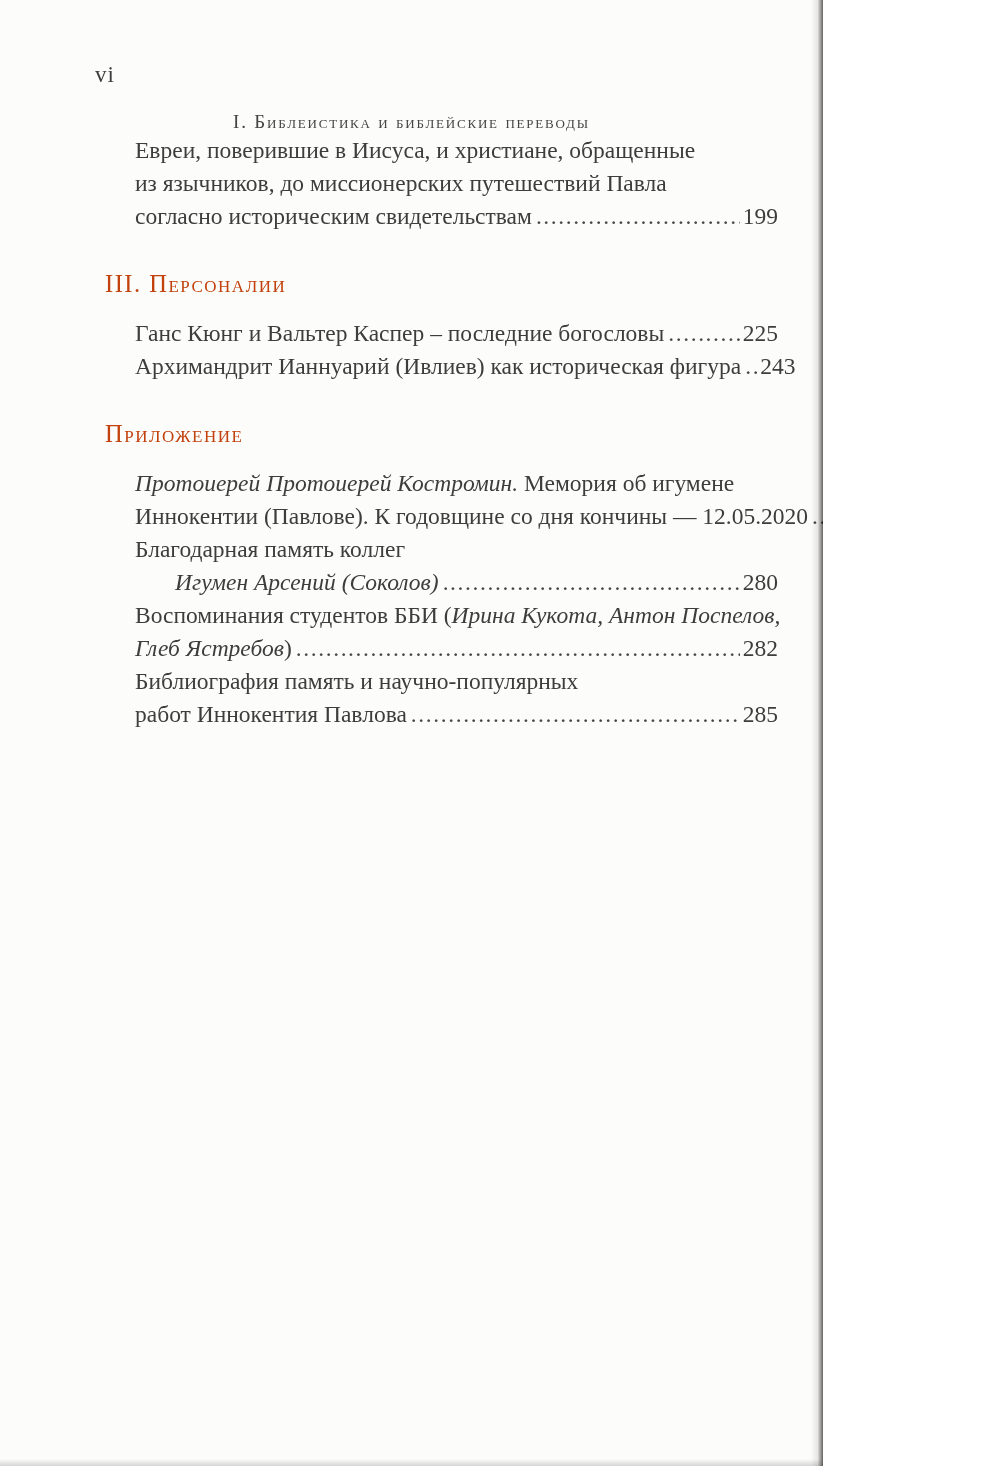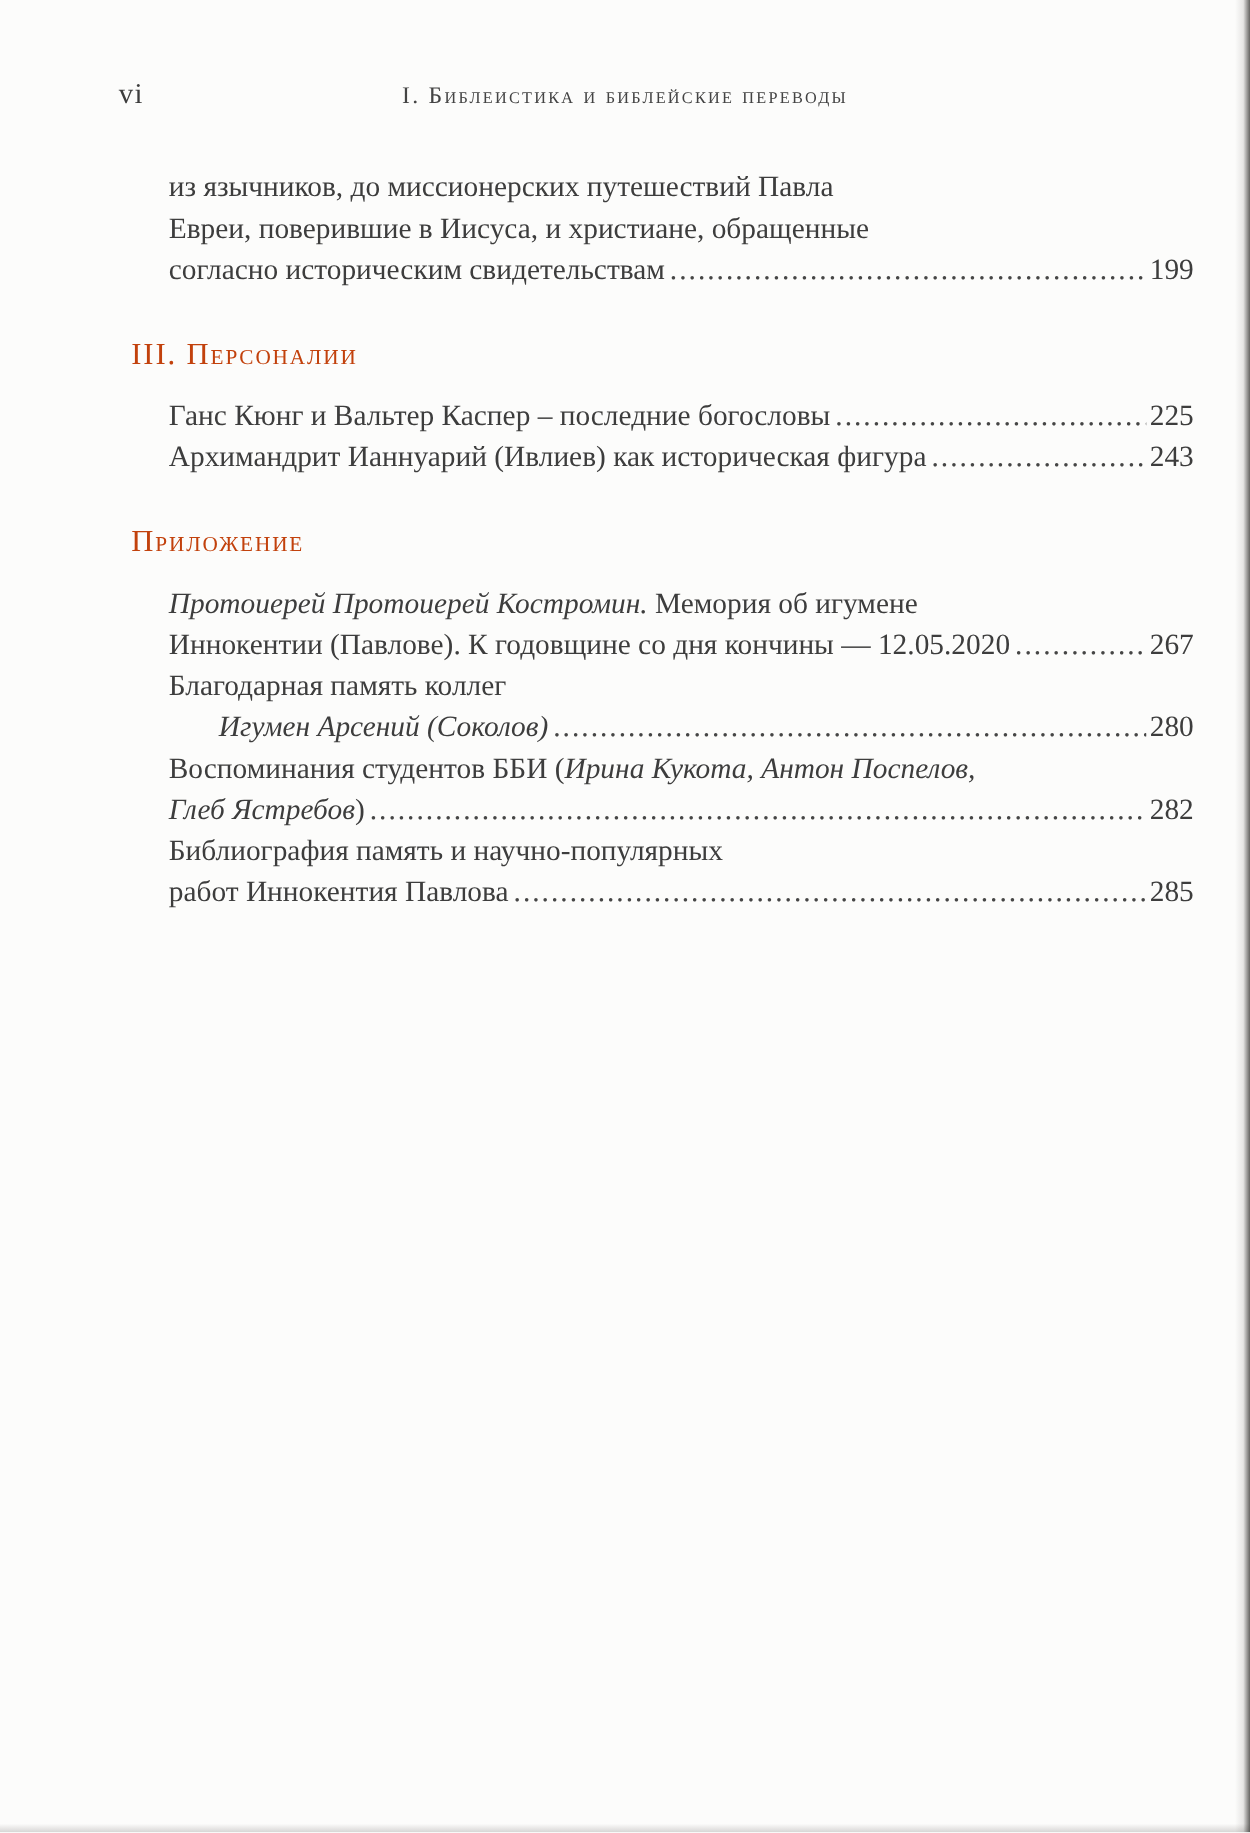--- a/index.html
+++ b/index.html
@@ -2,21 +2,21 @@
 <html><head>
 <meta charset="utf-8">
 <style>
   html, body {
     margin: 0;
     padding: 0;
     background: #ffffff;
   }
   .page {
     position: relative;
-    width: 1000px;
+    width: 823px;
     height: 1466px;
     background: #fcfcfb;
     font-family: "Liberation Serif", "DejaVu Serif", serif;
     color: #3d3d3d;
     overflow: hidden;
     box-sizing: border-box;
   }
   .scan-edge-right {
     position: absolute;
     top: 0; right: 0;
@@ -42,20 +42,21 @@
     top: 62px;
     font-size: 23px;
     letter-spacing: 1px;
   }
   .running-head {
     text-align: center;
     font-size: 19px;
     font-variant: small-caps;
     letter-spacing: 1.8px;
     color: #444;
+    margin-top: 45px;
   }
   .toc {
     margin: 38px 45px 0 135px; 
     font-size: 23.5px;
     line-height: 33px;
   }
   .section-heading {
     margin: 34px 0 17px -30px;
     font-size: 24.5px;
     font-variant: small-caps;
@@ -89,22 +90,22 @@
 <body>
 
 <div class="page">
   <div class="header">
     <span class="folio">vi</span>
     <div class="running-head">I. Библеистика и библейские переводы</div>
   </div>
 
   <div class="toc" id="toc">
       <div class="entry">
+        <div class="line"><span class="line-text"><span>Евреи, поверившие в Иисуса, и христиане, обращенные</span></span></div>
         <div class="line"><span class="line-text"><span>из язычников, до миссионерских путешествий Павла</span></span></div>
-        <div class="line"><span class="line-text"><span>Евреи, поверившие в Иисуса, и христиане, обращенные</span></span></div>
         <div class="line last">
           <span class="line-text"><span>согласно историческим свидетельствам</span></span>
           <span class="leader"></span>
           <span class="pagenum">199</span>
         </div>
       </div>
       <div class="section-heading">III. Персоналии</div>
       <div class="entry">
         <div class="line last">
           <span class="line-text"><span>Ганс Кюнг и Вальтер Каспер – последние богословы</span></span>

